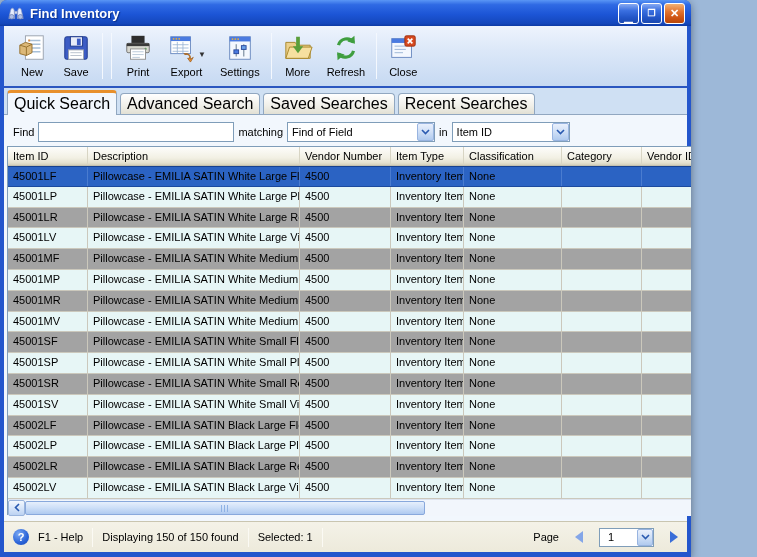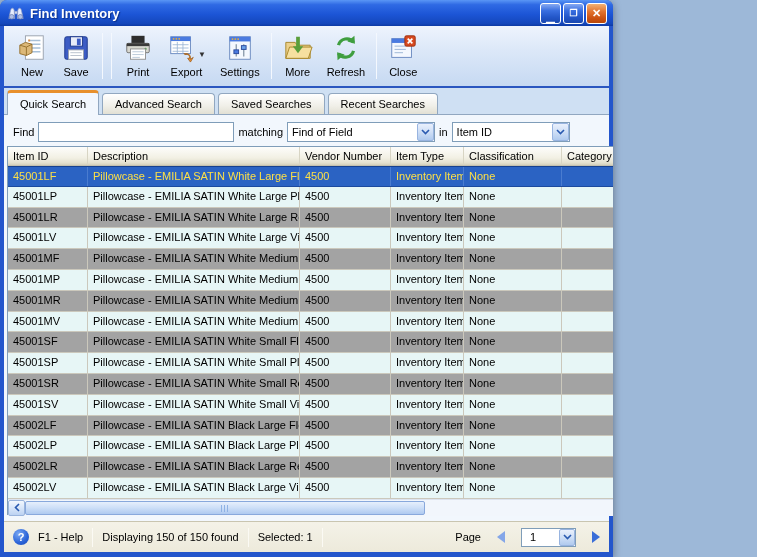--- a/index.html
+++ b/index.html
@@ -1,17 +1,17 @@
 <!DOCTYPE html>
 <html><head>
 <meta charset="utf-8">
 <style>
   html,body{margin:0;padding:0;background:#9db8d8;font-family:"Liberation Sans",sans-serif;}
   *{box-sizing:border-box;}
-  .window{width:613px;height:557px;background:#2456cc;border-radius:7px 7px 0 0;overflow:hidden;display:flex;flex-direction:column;box-shadow:0 2px 8px rgba(0,0,0,.4);}
+  .window{width:691px;height:557px;background:#2456cc;border-radius:7px 7px 0 0;overflow:hidden;display:flex;flex-direction:column;box-shadow:0 2px 8px rgba(0,0,0,.4);}
   
   .titlebar{height:26px;flex:0 0 26px;display:flex;align-items:center;gap:5px;padding:0 6px 0 7px;
     background:linear-gradient(180deg,#5a96f5 0%,#2f6ae4 18%,#1c55d6 55%,#1447bc 90%,#0d3aa4 100%);}
   .title-text{color:#fff;font-weight:bold;font-size:13px;text-shadow:1px 1px 1px #0a2f8c;}
   .win-ctrls{margin-left:auto;display:flex;gap:2px;}
   .wbtn{width:21px;height:21px;border:1px solid #fff;border-radius:3px;color:#fff;font-size:11px;line-height:1;
     display:flex;align-items:center;justify-content:center;
     background:linear-gradient(180deg,#86a9f2 0%,#3a6fe0 35%,#2356c8 70%,#1a48b0 100%);cursor:default;}
   .wbtn.close{background:linear-gradient(180deg,#f2b173 0%,#e2732f 40%,#cc5212 75%,#b84708 100%);}
   .wbtn span{font-weight:bold;}
@@ -20,42 +20,42 @@
     border-bottom:2px solid #2a56c0;display:flex;align-items:flex-start;padding:5px 2px 0 6px;margin:0 4px;background-clip:padding-box;}
   .frame{flex:1;display:flex;flex-direction:column;min-height:0;}
   .tbtn{display:flex;flex-direction:column;align-items:center;gap:3px;padding:2px 7px;border-radius:2px;cursor:default;}
   .tbtn .ticon{width:30px;height:30px;display:block;}
   .tbtn .lbl{font-size:11px;color:#000;white-space:nowrap;}
   .exp-wrap{display:flex;align-items:center;}
   .dd-arrow{font-size:8px;color:#333;margin:12px 0 0 1px;}
   .tsep{width:1px;height:46px;background:#9ab4d8;border-right:1px solid #f4f8fe;margin:2px 4px 0 4px;}
   
   .tabstrip{flex:0 0 26px;background:#cfe0f3;margin:0 4px;display:flex;align-items:flex-end;padding:0 0 0 3px;gap:3px;}
-  .tab{height:21px;padding:0 12px;display:flex;align-items:center;font-size:11px;color:#000;
+  .tab{height:21px;padding:0 6px;display:flex;align-items:center;font-size:16px;color:#000;
     background:linear-gradient(180deg,#ffffff 0%,#f0efe8 60%,#e2e0d4 100%);
     border:1px solid #91a7c0;border-bottom:none;border-radius:4px 4px 0 0;margin-bottom:0;cursor:default;}
   .tab.active{height:25px;background:#f2f7fd;border-top:3px solid #e8902c;position:relative;z-index:3;margin-bottom:-1px;}
   
   .content{flex:1;background:#f2f7fd;border-top:1px solid #91a7c0;margin:0 4px;display:flex;flex-direction:column;min-height:0;position:relative;z-index:1;}
   .findrow{flex:0 0 31px;display:flex;align-items:center;gap:4px;padding:2px 6px 0 9px;font-size:11px;color:#000;}
   .xp-input{width:196px;height:20px;border:1px solid #7f9db9;background:#fff;}
   .xp-select{height:20px;border:1px solid #7f9db9;background:#fff;display:flex;align-items:center;padding-left:4px;font-size:11px;cursor:default;}
   .xp-select .sel-arrow{margin-left:auto;width:17px;height:18px;border:1px solid #98b4e0;border-radius:2px;
     background:linear-gradient(180deg,#e9f0fc 0%,#cfdff6 50%,#b0caee 100%);display:flex;align-items:center;justify-content:center;}
   .sel-matching{width:148px;}
   .sel-in{width:118px;}
   
   .grid{width:734px;height:369px;margin-left:3px;border:1px solid #7f9db9;background:#fff;display:flex;flex:0 0 auto;}
   .grid-main{width:716px;display:flex;flex-direction:column;}
   .grid-header{flex:0 0 19px;display:flex;background:linear-gradient(180deg,#fdfdfb 0%,#f2f0e4 60%,#e4e1cf 88%,#d5d1bc 100%);border-bottom:1px solid #c5c2b0;}
   .hcell{font-size:11px;padding:3px 0 0 5px;border-right:1px solid #d8d5c4;overflow:hidden;white-space:nowrap;}
   .grid-body{flex:0 0 332.8px;overflow:hidden;background:#fff;}
   .grid-row{height:20.8px;display:flex;background:#a3a3a3;border-bottom:1px solid #cbc8bc;cursor:default;}
   .grid-row.alt{background:#e7f6f6;}
-  .grid-row.selected{background:#2b63c3;color:#fde047;border-bottom-color:#1c4a9e;border-top:1px solid #17418f;height:20.8px;}
+  .grid-row.selected{background:#2b63c3;color:#000000;border-bottom-color:#1c4a9e;border-top:1px solid #17418f;height:20.8px;}
   .cell{font-size:11px;padding:3px 0 0 5px;border-right:1px solid #cbc8bc;overflow:hidden;white-space:nowrap;}
   .grid-row.selected .cell{border-right-color:#4a7cd0;}
   .c0{width:80px;}.c1{width:212px;}.c2{width:91px;}.c3{width:73px;}.c4{width:98px;}.c5{width:80px;}.c6{width:82px;border-right:none;}
   
   .hscroll{flex:0 0 17px;display:flex;background:#f2f6fc;border-top:1px solid #dde3ee;}
   .sbtn{width:17px;height:16px;flex:0 0 17px;background:linear-gradient(180deg,#f2f7fe 0%,#d8e6f9 50%,#bcd2f2 100%);
     border:1px solid #9ab4dc;border-radius:2px;display:flex;align-items:center;justify-content:center;cursor:default;}
   .vscroll .sbtn{height:17px;width:16px;flex:0 0 17px;}
   .hthumb{width:400px;height:14px;margin:1px 0;background:linear-gradient(180deg,#e6effc 0%,#cfe0f8 45%,#aec9f0 100%);
     border:1px solid #88a8dc;border-radius:2px;position:relative;cursor:default;}

